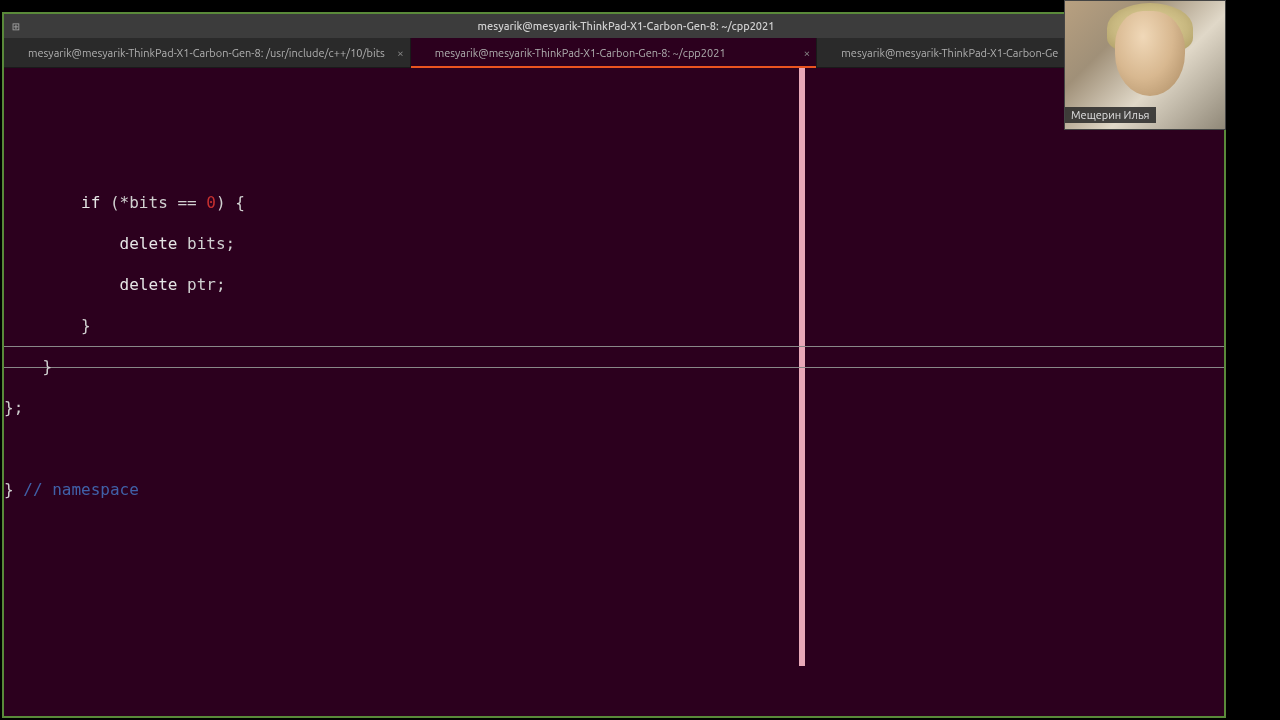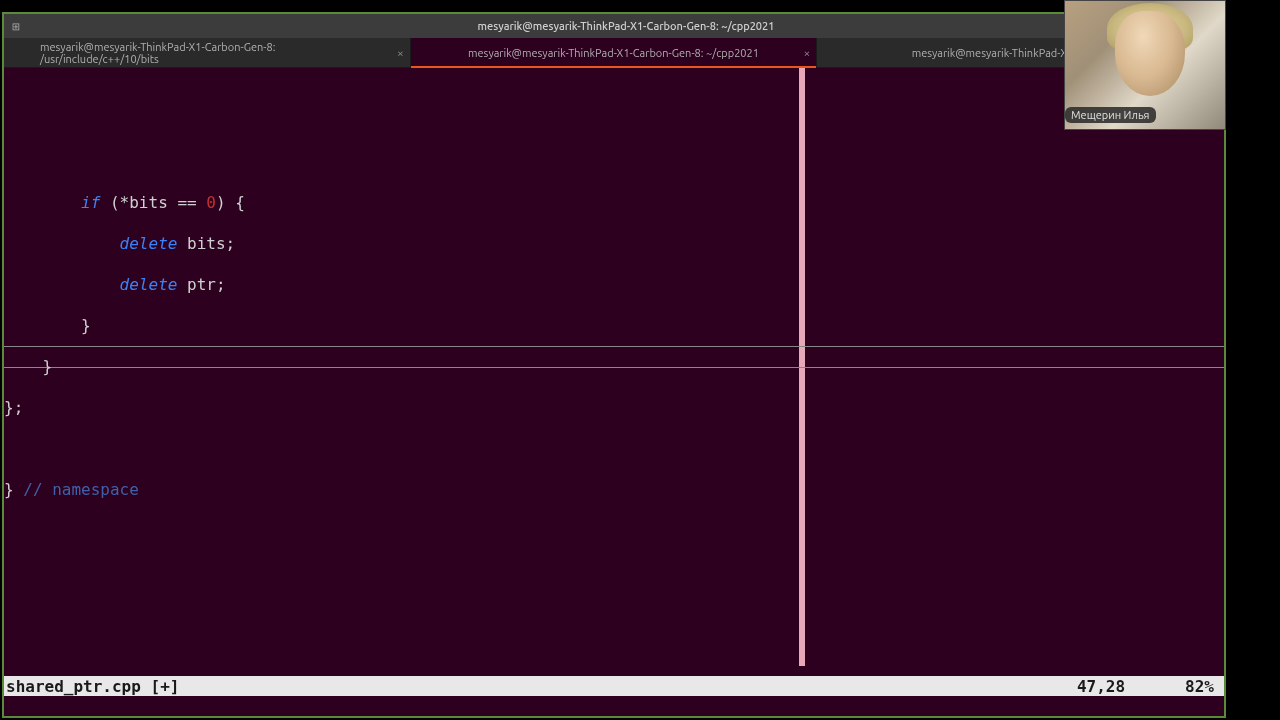--- a/index.html
+++ b/index.html
@@ -47,26 +47,26 @@
   height: 30px;
   background: #2a2a2a;
   display: flex;
   align-items: stretch;
   border-bottom: 1px solid #1a1a1a;
 }
 .tab {
   flex: 1;
   display: flex;
   align-items: center;
-  justify-content: center;
+  justify-content: flex-start;
   color: #b0b0b0;
   font-size: 11px;
   font-family: 'Ubuntu', sans-serif;
   position: relative;
-  padding: 0 36px;
+  padding: 0 24px;
   border-right: 1px solid #1a1a1a;
 }
 .tab.active {
   background: #2c001e;
 }
 .tab.active::after {
   content: '';
   position: absolute;
   bottom: -1px;
   left: 0;
@@ -89,21 +89,21 @@
   font-size: 16px;
   line-height: 20.5px;
   white-space: pre;
   overflow: hidden;
 }
 .code-content {
   padding: 2px 0 0 0;
   position: relative;
 }
 .line { height: 20.5px; padding-left: 0; }
-.kw { color: #3b82f6; font-style: italic; }
+.kw { color: #e5e5e5; }
 .num { color: #c73030; }
 .comment { color: #4060a8; }
 .plain { color: #d0d0d0; }
 .vertical-rule {
   position: absolute;
   left: 795px;
   top: 0;
   width: 6px;
   height: 598px;
   background: #e8a8b8;
@@ -183,21 +183,20 @@
 }
 .webcam-label {
   position: absolute;
   left: 0;
   bottom: 6px;
   background: rgba(40,40,40,0.85);
   color: #e0e0e0;
   font-size: 11px;
   padding: 2px 6px;
   font-family: 'Ubuntu', sans-serif;
-  border-radius: 6px;
 }
 </style>
 </head>
 <body>
 
 <div class="terminal-window">
 
   <div class="title-bar">
     <div class="title-bar-icon">⊞</div>
     <div class="title-bar-text">mesyarik@mesyarik-ThinkPad-X1-Carbon-Gen-8: ~/cpp2021</div>
@@ -244,27 +243,20 @@
 
 
 
 
 
 
 
     </div>
   </div>
 
-  <div class="status-bar">
-    <span class="status-left">shared_ptr.cpp [+]</span>
-    <span class="status-right">
-      <span>47,28</span>
-      <span>82%</span>
-    </span>
-  </div>
 
 
 </div>
 
 <div class="webcam">
   <div class="webcam-hair"></div>
   <div class="webcam-head"></div>
   <div class="webcam-label">Мещерин Илья</div>
 </div>
 

